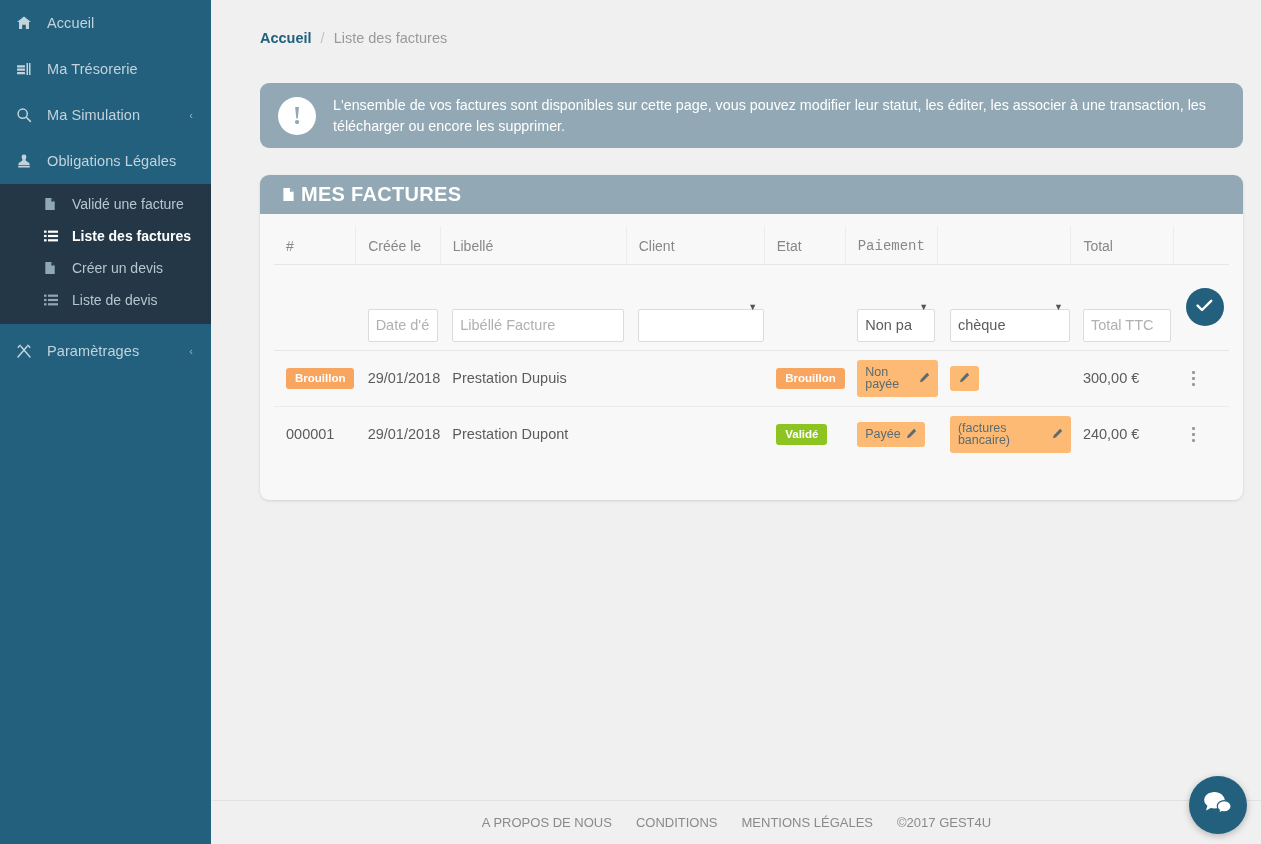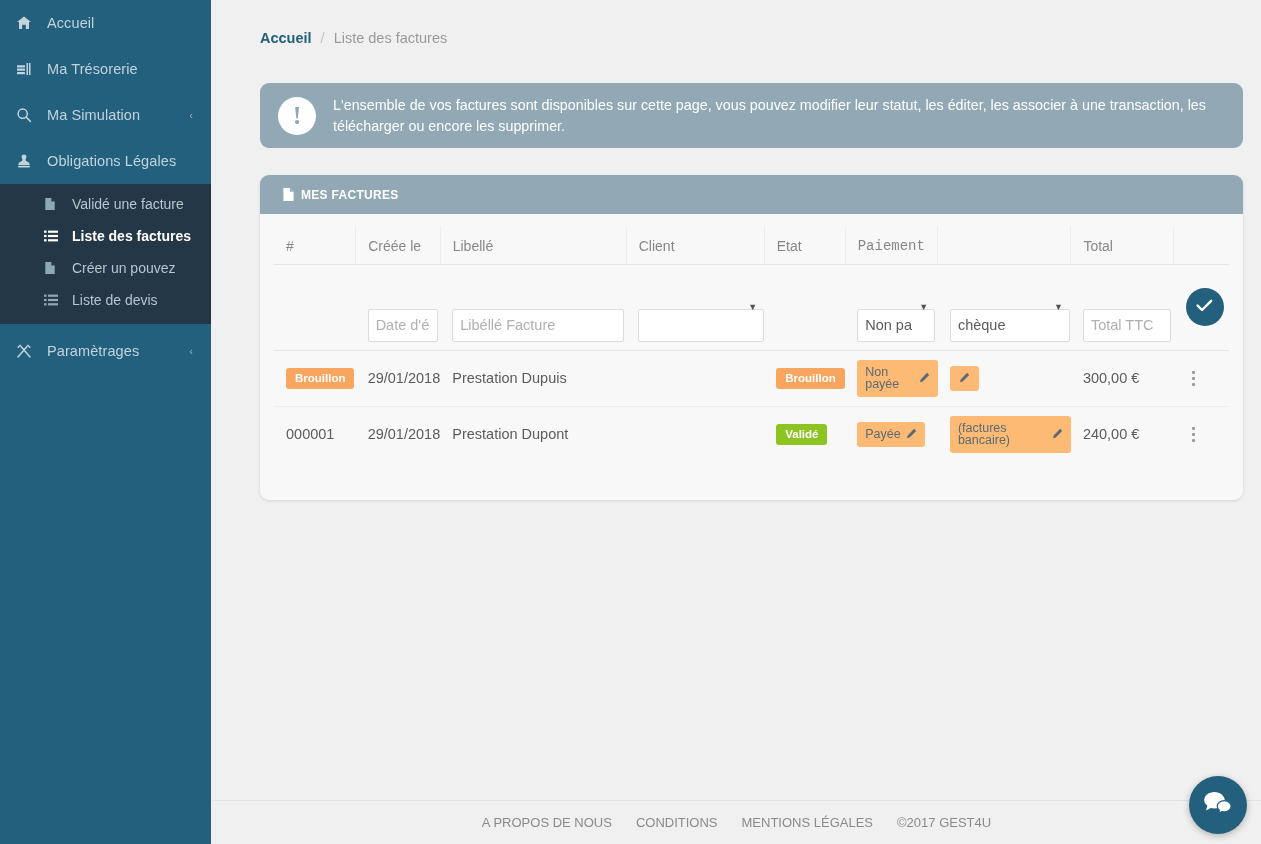--- a/index.html
+++ b/index.html
@@ -113,21 +113,21 @@
     border-radius: 9px;
     box-shadow: 0 1px 3px rgba(0,0,0,.13);
     overflow: hidden;
   }
   .card-head {
     background: #92a9b5;
     height: 39px;
     display: flex; align-items: center;
     padding-left: 22px;
     color: #ffffff;
-    font-size: 12px; font-weight: bold;
+    font-size: 20px; font-weight: bold;
     letter-spacing: .3px;
   }
   .card-head .doc-ico { margin-right: 6px; display: inline-flex; }
   .card-body { padding: 12px 14px 38px 14px; }
 
   table.invoices { width: 100%; border-collapse: collapse; }
   table.invoices th {
     font-weight: normal;
     font-size: 14px;
     color: #888888;
@@ -330,21 +330,21 @@
       </span>
       <span>Liste des factures</span>
     </div>
     <div class="sub-item">
       <span class="ico">
         <svg width="12" height="14" viewBox="0 0 14 16" fill="currentColor">
             <path d="M1.5 1h7L12.5 5v10h-11z"></path>
             <path d="M8.5 1v4h4" fill="#233746"></path>
           </svg>
       </span>
-      <span>Créer un pouvez</span>
+      <span>Créer un devis</span>
     </div>
     <div class="sub-item">
       <span class="ico">
         <svg width="14" height="12" viewBox="0 0 14 12" fill="currentColor">
             <rect x="0" y="0.6" width="2.6" height="2.2"></rect>
             <rect x="4" y="0.6" width="10" height="2.2"></rect>
             <rect x="0" y="4.9" width="2.6" height="2.2"></rect>
             <rect x="4" y="4.9" width="10" height="2.2"></rect>
             <rect x="0" y="9.2" width="2.6" height="2.2"></rect>
             <rect x="4" y="9.2" width="10" height="2.2"></rect>

